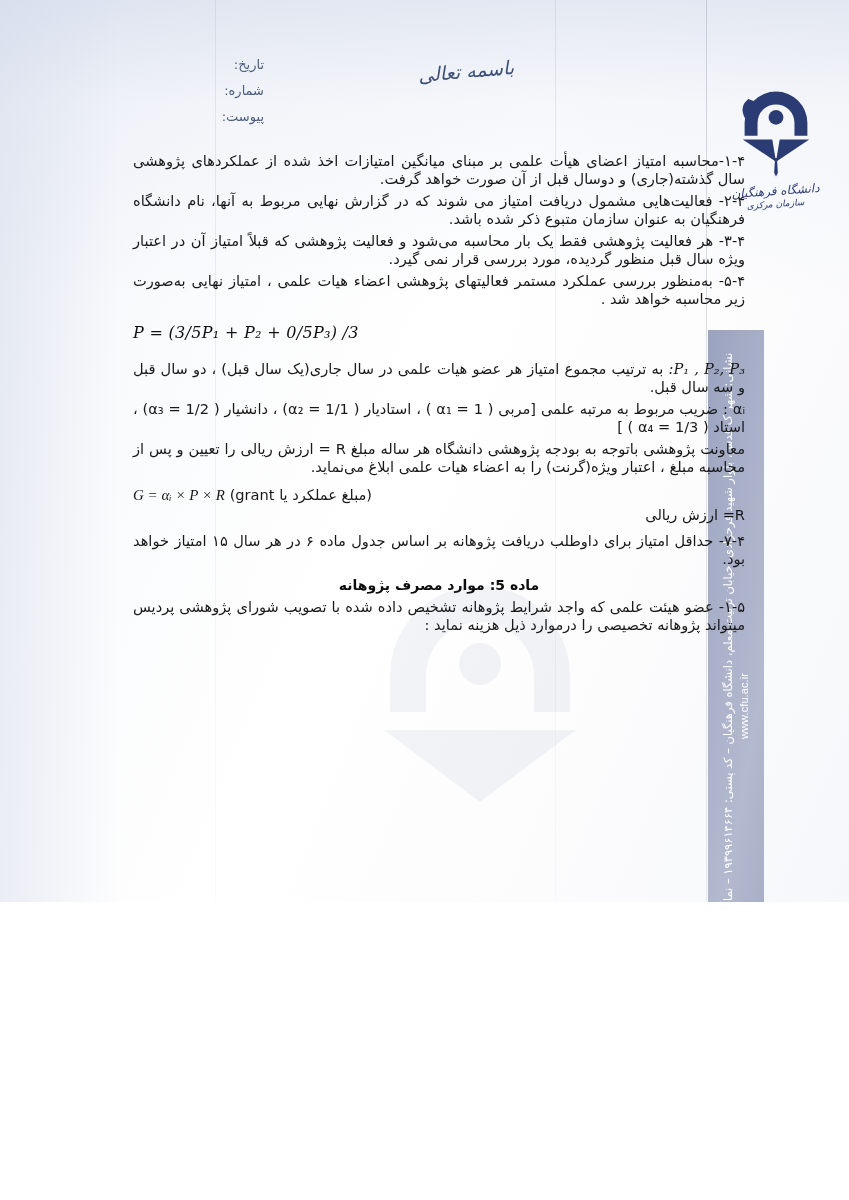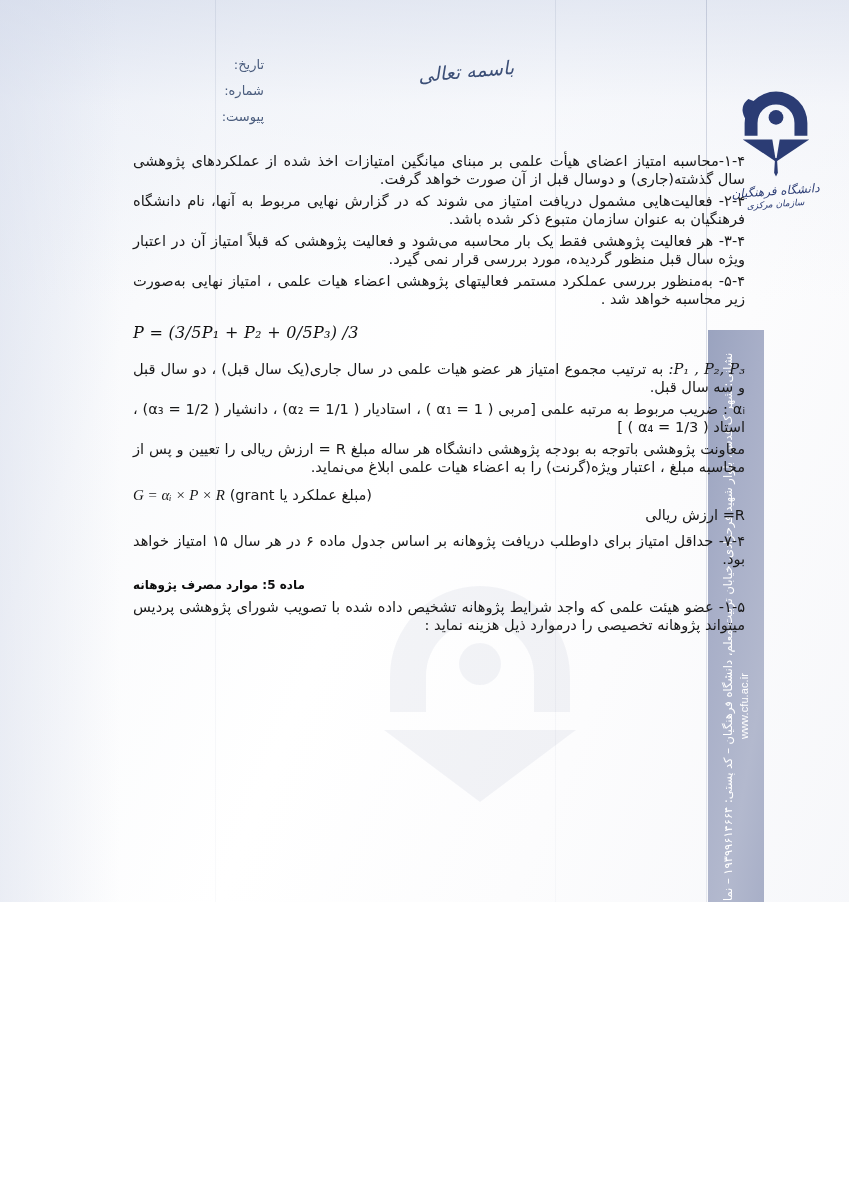--- a/index.html
+++ b/index.html
@@ -113,23 +113,23 @@
     position:absolute;right:104px;top:152px;
     width:612px;
     text-align:justify;
     color:#181818;
     font-size:14.6px;
     line-height:18px;
   }
   .para{margin:0 0 4px 0;text-align:justify;}
   .heading{
     font-weight:bold;
-    font-size:12px;
+    font-size:14px;
     margin:8px 0 4px 0;
-    text-align:left;
+    text-align:center;
     color:#0d0d0d;
   }
   .formula{
     direction:ltr;
     text-align:left;
     font-family:"DejaVu Serif","Liberation Serif",serif;
     font-size:16px;
     font-style:italic;
     margin:16px 0 18px 0;
     color:#101010;

